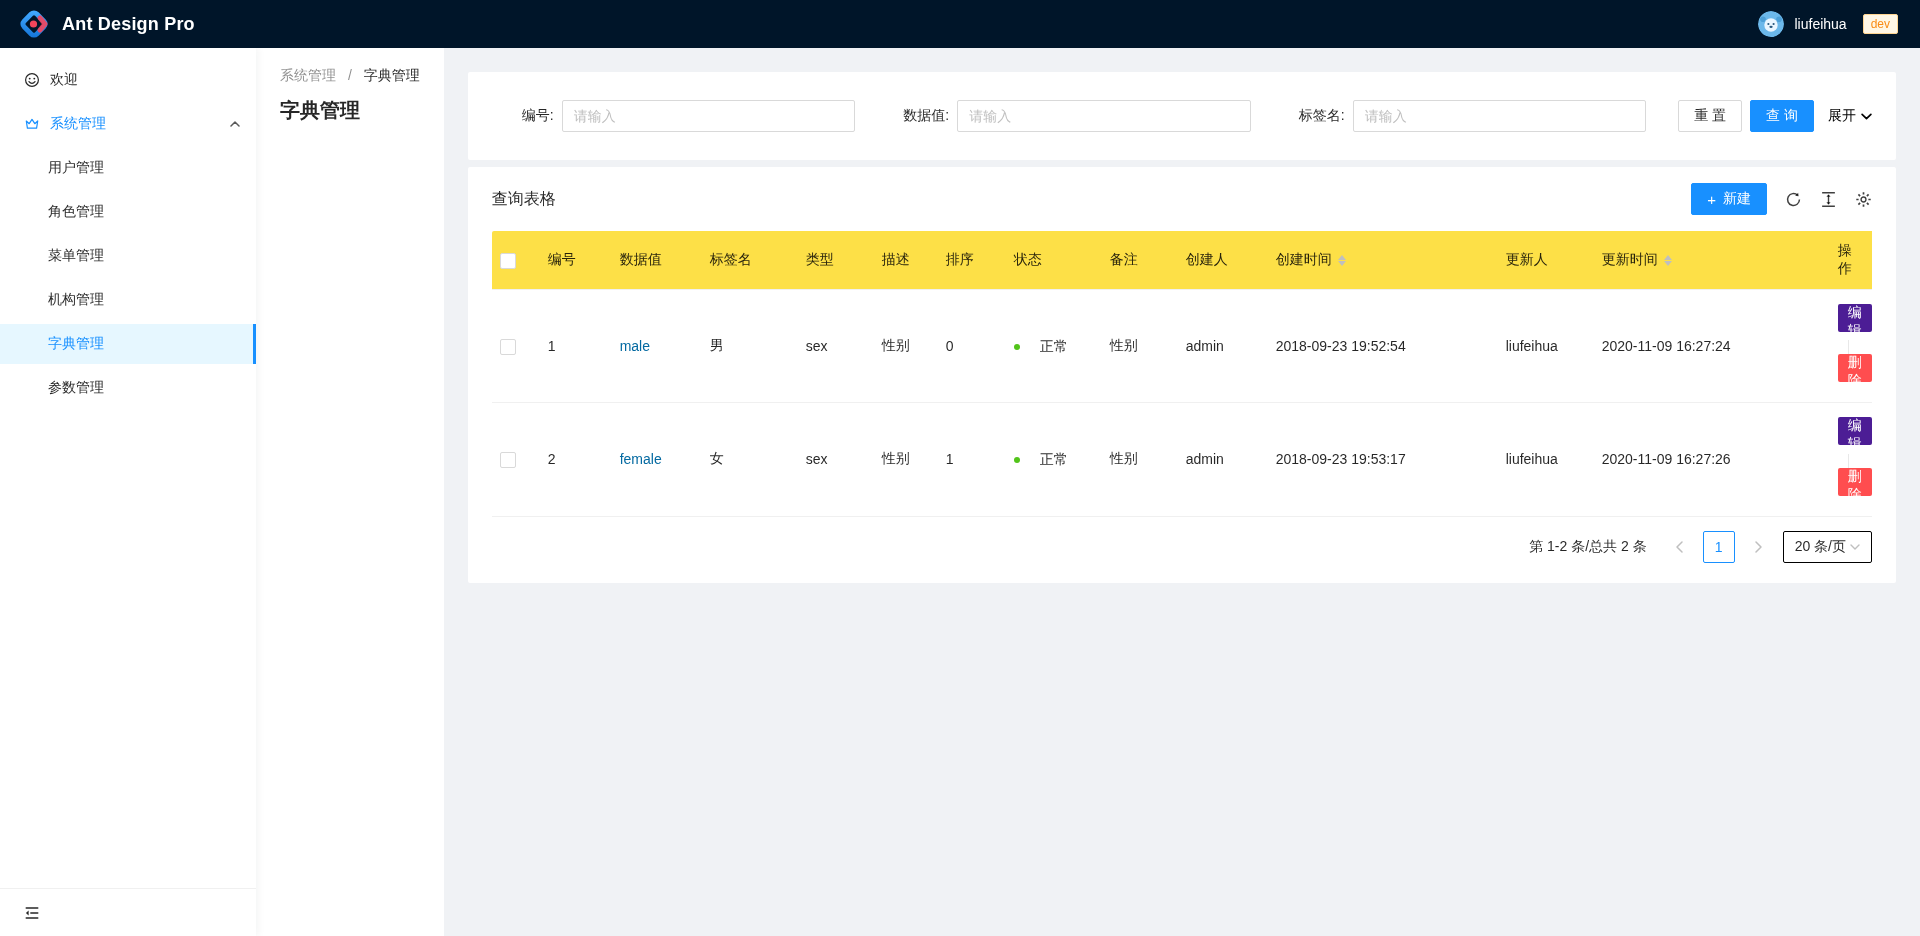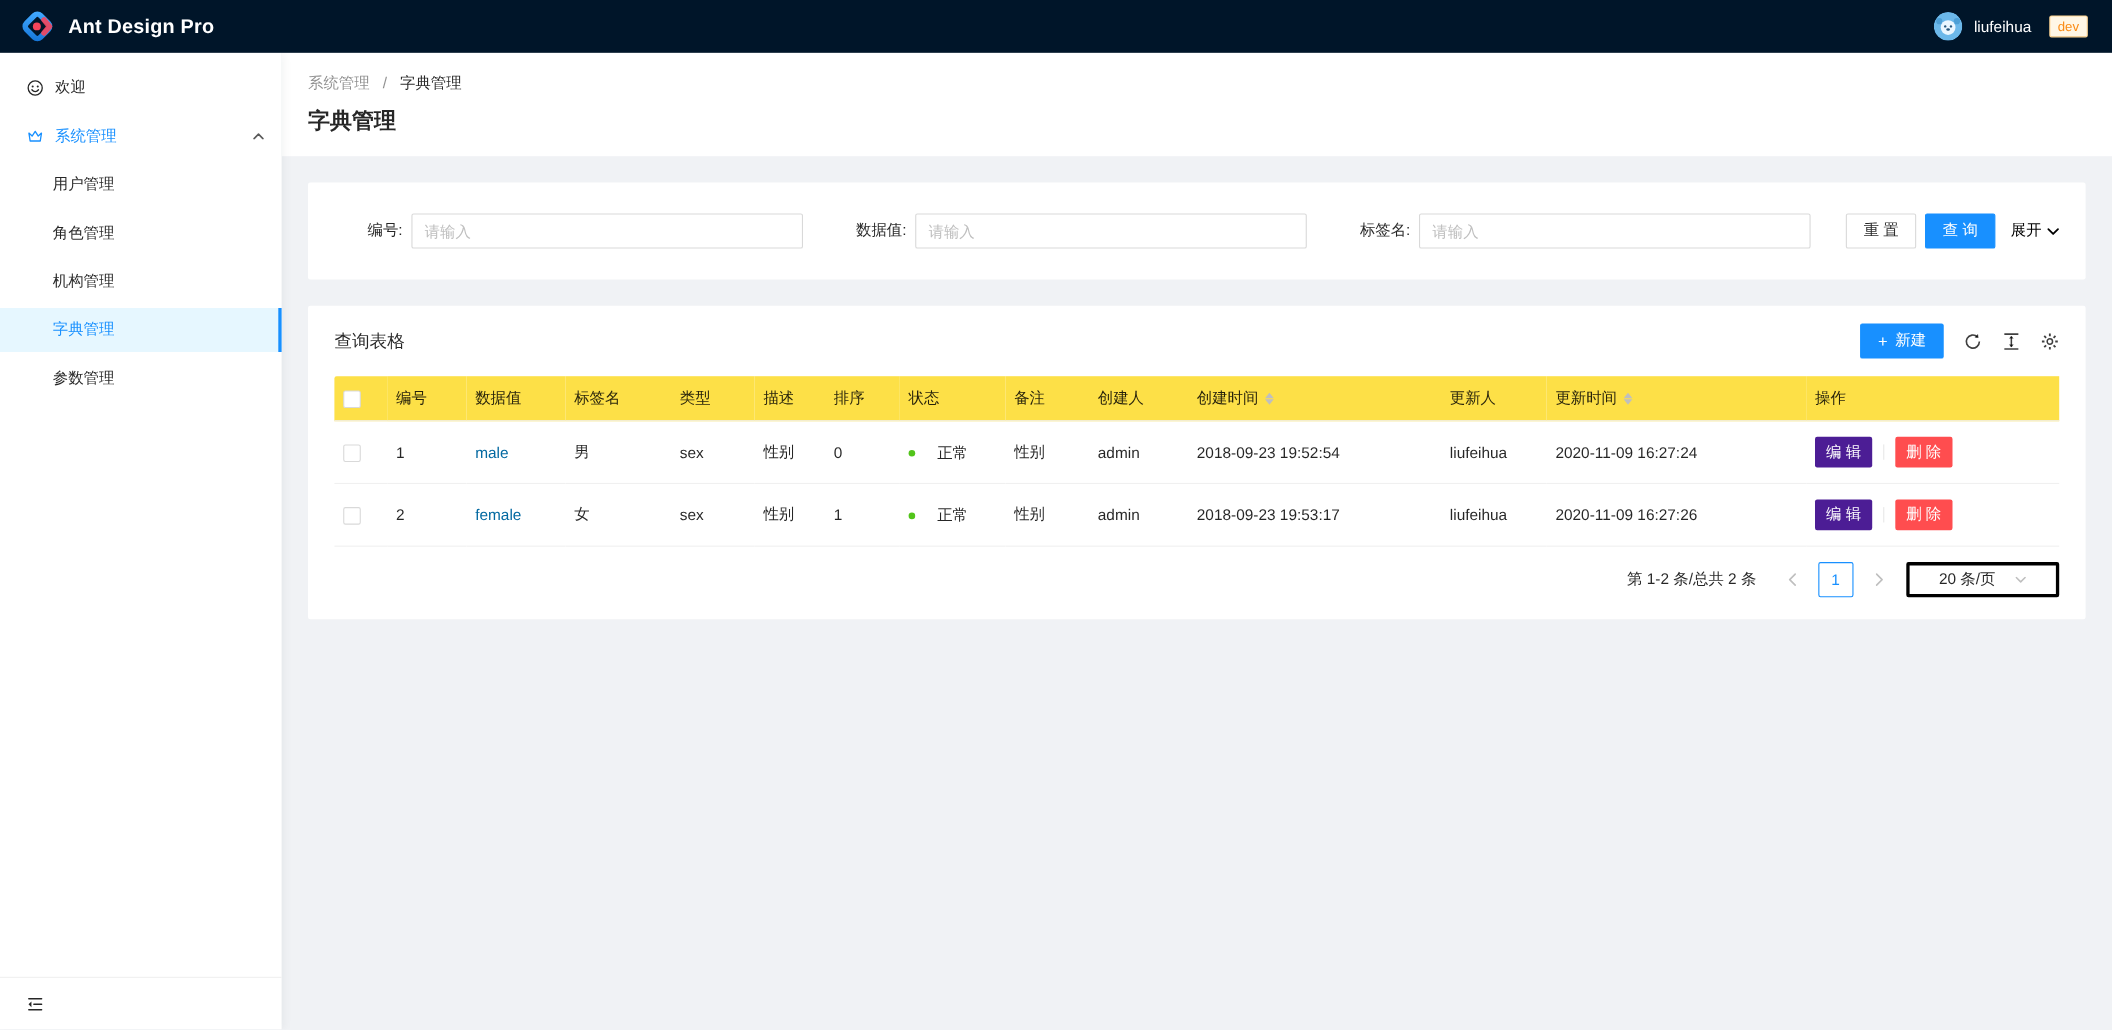--- a/index.html
+++ b/index.html
@@ -29,32 +29,32 @@
     display:inline-flex; align-items:center; }
   .submenu-title .arrow { margin-left:auto; color:rgba(0,0,0,.65); display:inline-flex; }
   .submenu-title.active-parent { color:#1890ff; }
   .sub-item { height:40px; margin:4px 0; display:flex; align-items:center;
     padding-left:48px; cursor:pointer; color:rgba(0,0,0,.85); }
   .sub-item.selected { background:#e6f7ff; color:#1890ff; border-right:3px solid #1890ff; }
   .sidebar-footer { border-top:1px solid #f0f0f0; height:48px; display:flex;
     align-items:center; padding-left:24px; color:rgba(0,0,0,.85); cursor:pointer; }
 
   
-  .main { flex:1; display:flex; flex-direction:column; overflow:hidden; }
+  .main { flex:1; display:flex; flex-direction:row; overflow:hidden; }
   .page-header { background:#fff; padding:16px 24px 18px; }
   .breadcrumb { font-size:14px; line-height:22px; margin-bottom:10px; }
   .breadcrumb .bc-link { color:rgba(0,0,0,.45); cursor:pointer; }
   .breadcrumb .bc-sep { color:rgba(0,0,0,.45); margin:0 8px; }
   .breadcrumb .bc-current { color:rgba(0,0,0,.85); }
   .page-title { font-size:20px; font-weight:600; line-height:28px; color:rgba(0,0,0,.85); }
   .content { padding:24px; flex:1; overflow:hidden; }
 
   
   .card { background:#fff; border-radius:2px; }
-  .filter-card { padding:28px 24px; display:flex; align-items:center; margin-bottom:24px; }
+  .filter-card { padding:28px 24px; display:flex; align-items:center; margin-bottom:7px; }
   .f-col { flex:1; display:flex; align-items:center; padding-right:32px; }
   .f-label { white-space:nowrap; margin-right:8px; min-width:62px; text-align:right;
     color:rgba(0,0,0,.85); }
   .f-input { flex:1; height:32px; border:1px solid #d9d9d9; border-radius:2px;
     padding:4px 11px; font-size:14px; color:rgba(0,0,0,.85); outline:none;
     font-family:inherit; background:#fff; }
   .f-input::placeholder { color:#bfbfbf; }
   .f-actions { flex:none; display:flex; align-items:center; gap:8px; }
   .btn { height:32px; padding:0 15px; border-radius:2px; font-size:14px; cursor:pointer;
     border:1px solid #d9d9d9; background:#fff; color:rgba(0,0,0,.85);
@@ -99,22 +99,22 @@
 
   
   .pagination { display:flex; align-items:center; justify-content:flex-end; gap:8px;
     padding:14px 24px 16px; }
   .pg-total { color:rgba(0,0,0,.85); margin-right:8px; }
   .pg-arrow { width:32px; height:32px; display:inline-flex; align-items:center;
     justify-content:center; color:rgba(0,0,0,.25); cursor:pointer; }
   .pg-page { min-width:32px; height:32px; border:1px solid #1890ff; color:#1890ff;
     border-radius:2px; display:inline-flex; align-items:center; justify-content:center;
     background:#fff; cursor:pointer; }
-  .pg-size { height:32px; border:3px solid #000000; border-radius:2px; background:#fff;
-    display:inline-flex; align-items:center; gap:18px; padding:0 27px; cursor:pointer;
+  .pg-size { height:32px; border:1px solid #000000; border-radius:2px; background:#fff;
+    display:inline-flex; align-items:center; gap:4px; padding:0 11px; cursor:pointer;
     color:rgba(0,0,0,.85); }
   .pg-size .sel-caret { color:#bfbfbf; display:inline-flex; }
   svg { display:block; }
 </style>
 </head>
 <body>
 
 <div class="top-header">
   <div class="brand">
     <span>
@@ -180,20 +180,23 @@
               <path d="M1 5l4-4 4 4" fill="none" stroke="currentColor" stroke-width="1.5" stroke-linecap="round" stroke-linejoin="round"></path>
             </svg>
         </span>
       </div>
 
       <div class="sub-item">
         <span>用户管理</span>
       </div>
       <div class="sub-item">
         <span>角色管理</span>
+      </div>
+      <div class="sub-item">
+        <span>菜单管理</span>
       </div>
       <div class="sub-item">
         <span>机构管理</span>
       </div>
       <div class="sub-item selected">
         <span>字典管理</span>
       </div>
       <div class="sub-item">
         <span>参数管理</span>
       </div>

